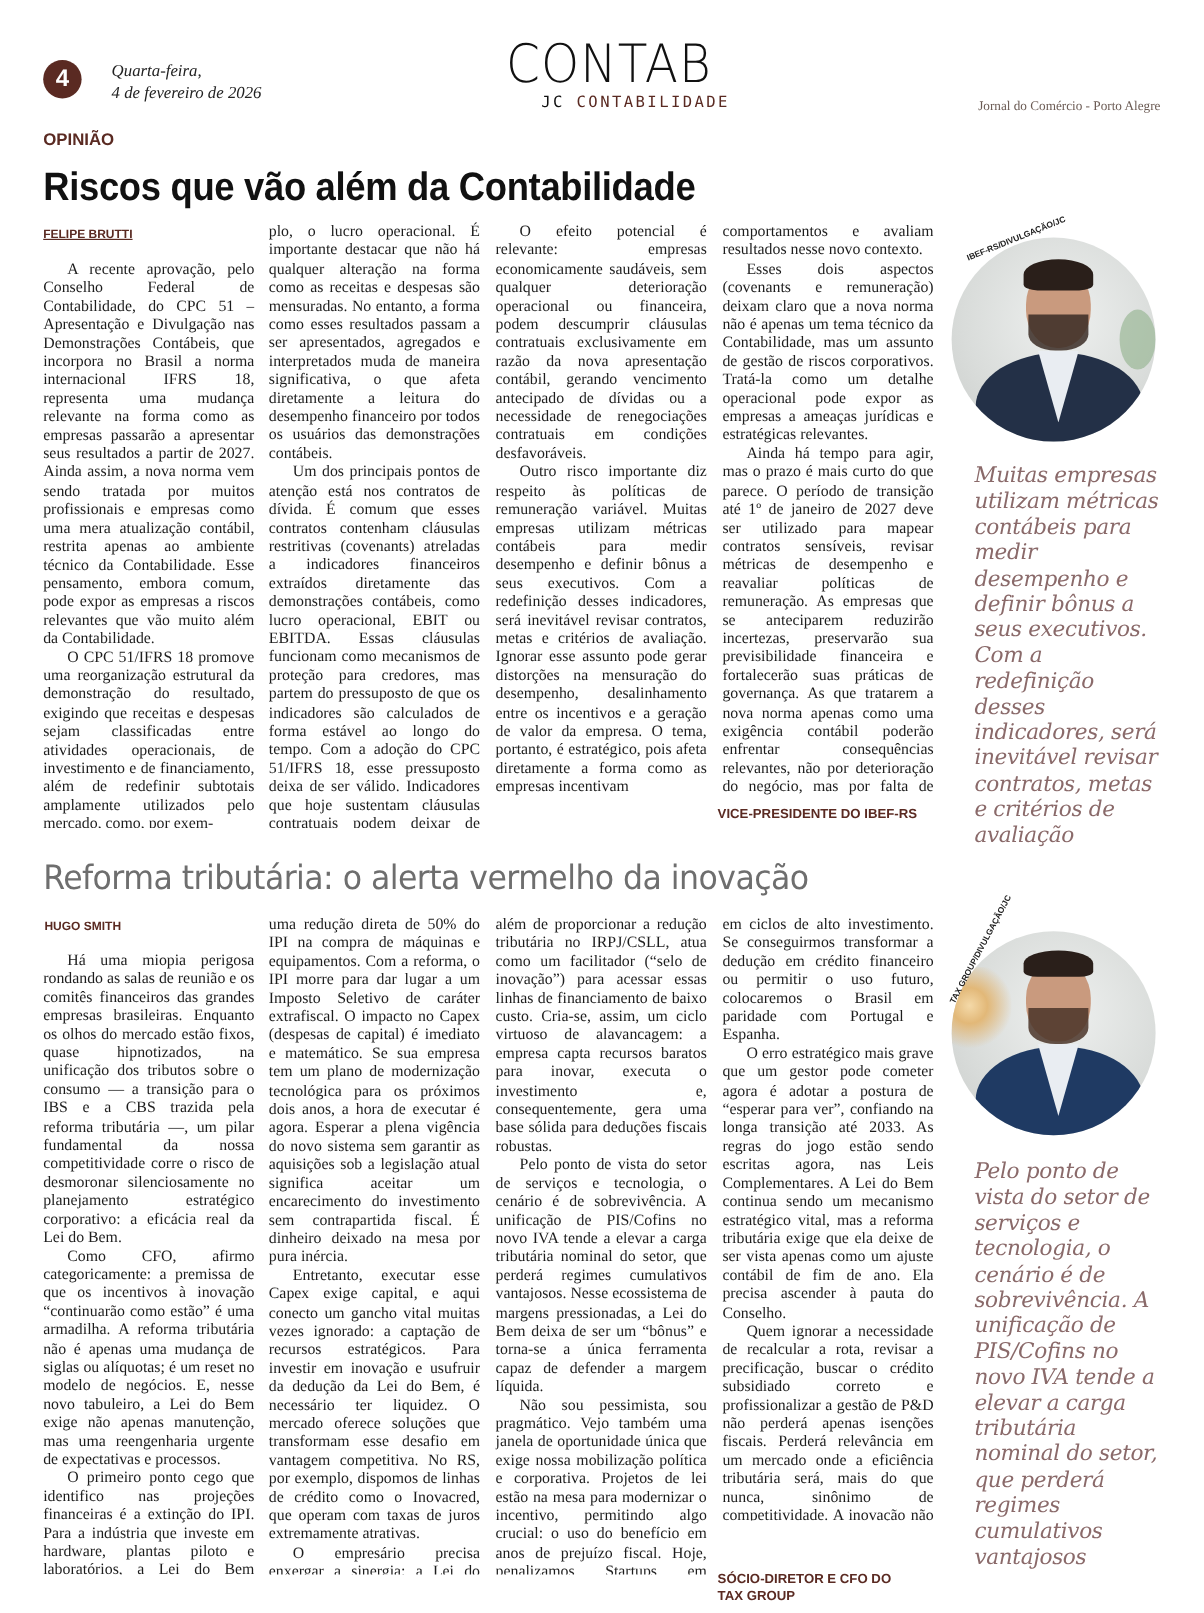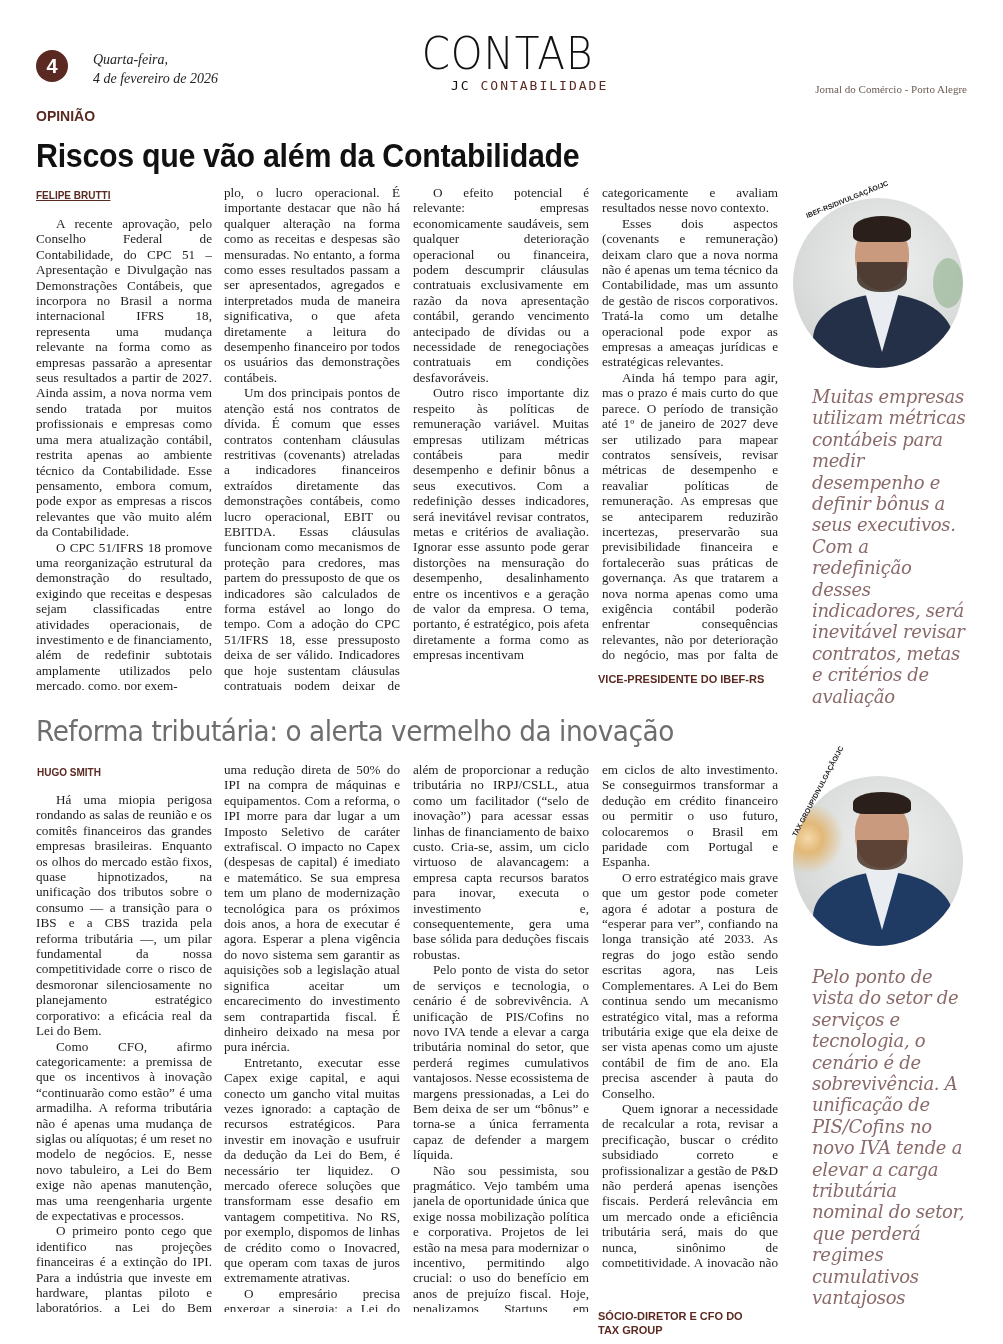--- a/index.html
+++ b/index.html
@@ -74,21 +74,21 @@
 </div>
 <div class="col" style="left:224px; top:185px; height:505px;">
   <p class="cont">plo, o lucro operacional. É importante destacar que não há qualquer alteração na forma como as receitas e despesas são mensuradas. No entanto, a forma como esses resultados passam a ser apresentados, agregados e interpretados muda de maneira significativa, o que afeta diretamente a leitura do desempenho financeiro por todos os usuários das demonstrações contábeis.</p>
   <p>Um dos principais pontos de atenção está nos contratos de dívida. É comum que esses contratos contenham cláusulas restritivas (covenants) atreladas a indicadores financeiros extraídos diretamente das demonstrações contábeis, como lucro operacional, EBIT ou EBITDA. Essas cláusulas funcionam como mecanismos de proteção para credores, mas partem do pressuposto de que os indicadores são calculados de forma estável ao longo do tempo. Com a adoção do CPC 51/IFRS 18, esse pressuposto deixa de ser válido. Indicadores que hoje sustentam cláusulas contratuais podem deixar de existir</p>
 </div>
 <div class="col" style="left:413px; top:185px; height:505px;">
   <p>O efeito potencial é relevante: empresas economicamente saudáveis, sem qualquer deterioração operacional ou financeira, podem descumprir cláusulas contratuais exclusivamente em razão da nova apresentação contábil, gerando vencimento antecipado de dívidas ou a necessidade de renegociações contratuais em condições desfavoráveis.</p>
   <p>Outro risco importante diz respeito às políticas de remuneração variável. Muitas empresas utilizam métricas contábeis para medir desempenho e definir bônus a seus executivos. Com a redefinição desses indicadores, será inevitável revisar contratos, metas e critérios de avaliação. Ignorar esse assunto pode gerar distorções na mensuração do desempenho, desalinhamento entre os incentivos e a geração de valor da empresa. O tema, portanto, é estratégico, pois afeta diretamente a forma como as empresas incentivam</p>
 </div>
 <div class="col" style="left:602px; top:185px; height:480px;">
-  <p class="cont">categoricamente e avaliam resultados nesse novo contexto.</p>
+  <p class="cont">comportamentos e avaliam resultados nesse novo contexto.</p>
   <p>Esses dois aspectos (covenants e remuneração) deixam claro que a nova norma não é apenas um tema técnico da Contabilidade, mas um assunto de gestão de riscos corporativos. Tratá-la como um detalhe operacional pode expor as empresas a ameaças jurídicas e estratégicas relevantes.</p>
   <p>Ainda há tempo para agir, mas o prazo é mais curto do que parece. O período de transição até 1º de janeiro de 2027 deve ser utilizado para mapear contratos sensíveis, revisar métricas de desempenho e reavaliar políticas de remuneração. As empresas que se anteciparem reduzirão incertezas, preservarão sua previsibilidade financeira e fortalecerão suas práticas de governança. As que tratarem a nova norma apenas como uma exigência contábil poderão enfrentar consequências relevantes, não por deterioração do negócio, mas por falta de preparação.</p>
 </div>
 <div class="sig" style="left:598px; top:672px;">VICE-PRESIDENTE DO IBEF-RS</div>
 
 <div class="photo" style="left:793px; top:198px;">
   <div class="plant"></div>
   <div class="body"></div>
   <div class="shirt"></div>
   <div class="head"></div>

